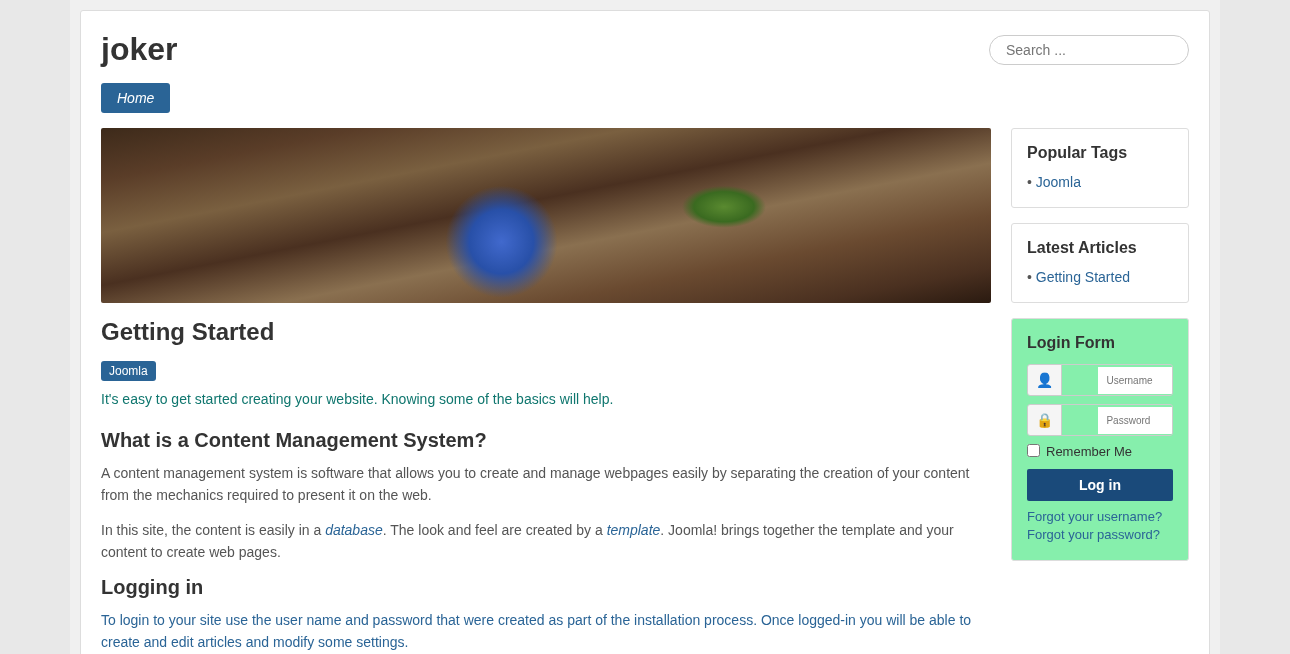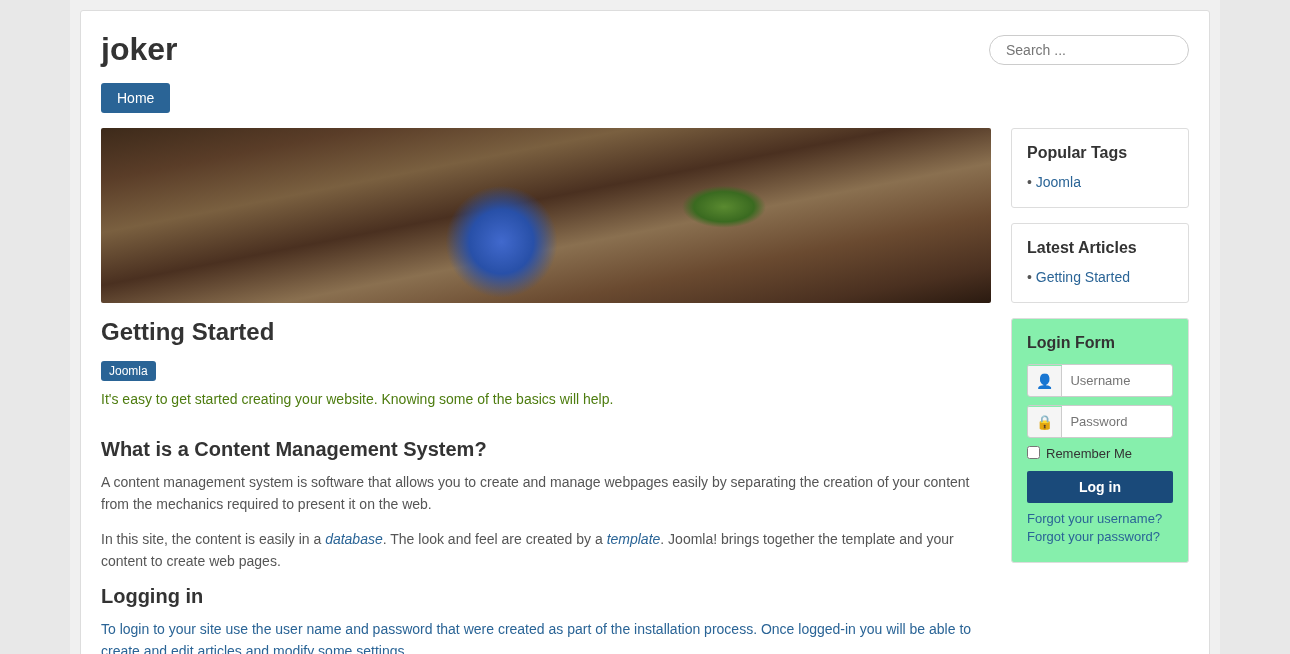--- a/index.html
+++ b/index.html
@@ -47,20 +47,21 @@
       margin-bottom: 15px;
     }
     .home-button {
       background: #2a6496;
       color: #fff;
       border: none;
       padding: 7px 16px;
       border-radius: 3px;
       cursor: pointer;
       font-size: 14px;
+      font-style: italic;
     }
     .content-layout {
       display: flex;
       gap: 20px;
     }
     .main-content {
       flex: 1;
     }
     .hero-image {
       width: 100%;
@@ -88,22 +89,22 @@
     .joomla-tag {
       display: inline-block;
       background: #2a6496;
       color: #fff;
       padding: 3px 8px;
       border-radius: 3px;
       font-size: 12px;
       margin-bottom: 10px;
     }
     .intro-text {
-      color: #4d7c0f;
-      margin-bottom: 31px;
+      color: #0f766e;
+      margin-bottom: 22px;
       font-size: 14px;
     }
     .section-title {
       font-size: 20px;
       font-weight: bold;
       color: #333;
       margin-bottom: 10px;
     }
     .body-text {
       color: #555;
@@ -175,24 +176,25 @@
     .input-icon {
       padding: 7px 8px;
       background: #f5f5f5;
       border-right: 1px solid #ccc;
       color: #777;
       font-size: 14px;
     }
     .input-field {
       border: none;
       padding: 8px 8px;
-      font-size: 13px;
+      font-size: 10px;
       color: #999;
       outline: none;
       width: 100%;
+      margin-left: 36px;
     }
     .remember-row {
       display: flex;
       align-items: flex-start;
       gap: 6px;
       margin-bottom: 10px;
       font-size: 13px;
     }
     .login-button {
       background: #1a4a7a;

